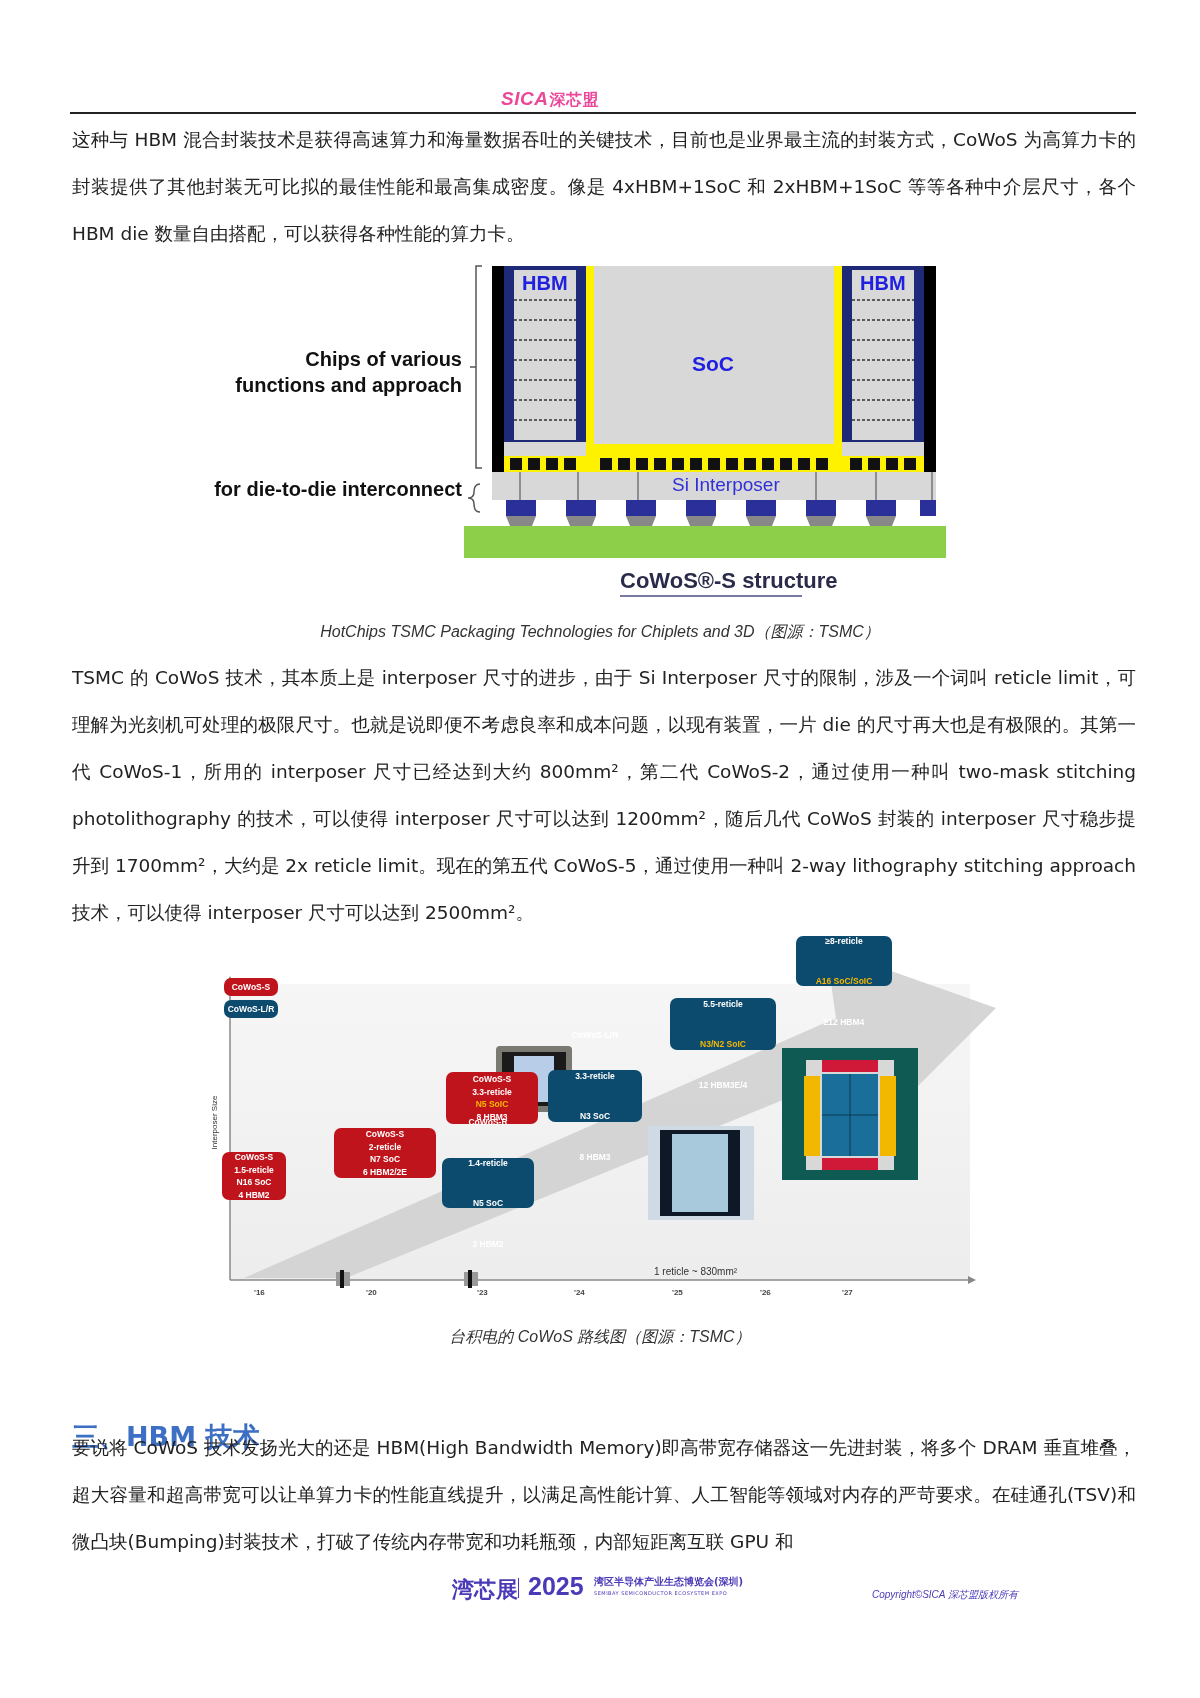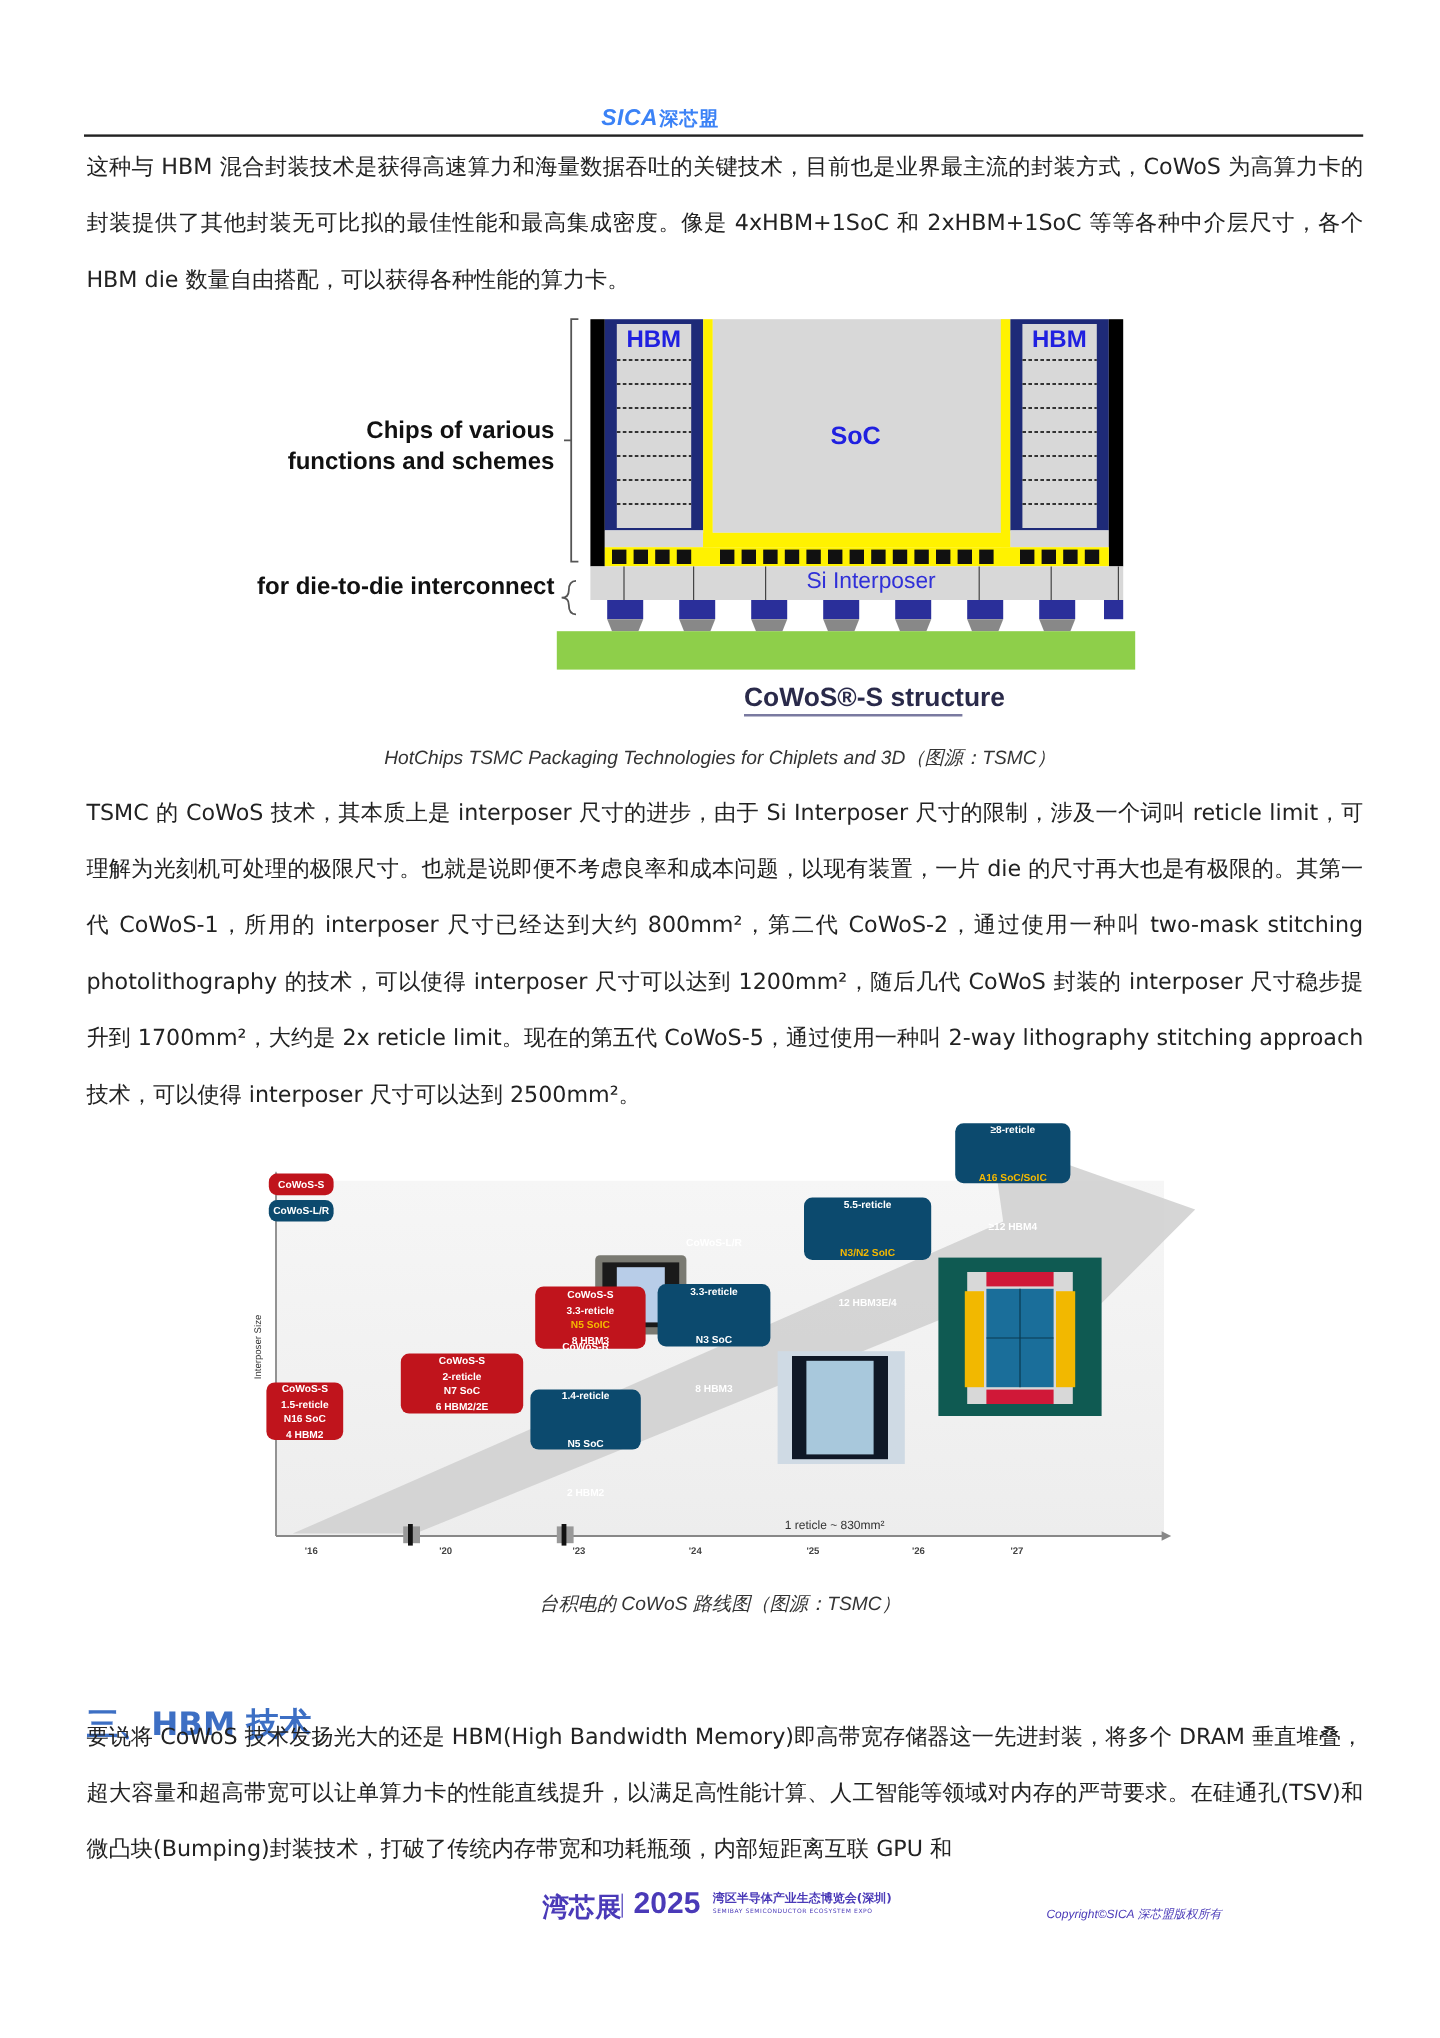--- a/index.html
+++ b/index.html
@@ -1,20 +1,20 @@
 <!DOCTYPE html>
 <html><head>
 <meta charset="utf-8">
 <style>
   html, body { margin: 0; padding: 0; background: #ffffff; }
   body { width: 1200px; height: 1698px; position: relative; overflow: hidden; font-family: "DejaVu Sans", "Liberation Sans", sans-serif; color: #222; }
   .abs { position: absolute; }
 
   
-  .header-logo { left: 0; width: 1100px; top: 88px; text-align: center; font-family: "Liberation Sans", sans-serif; font-style: italic; font-weight: bold; font-size: 19px; color: #3b82f6; letter-spacing: 0.5px; }
+  .header-logo { left: 0; width: 1100px; top: 88px; text-align: center; font-family: "Liberation Sans", sans-serif; font-style: italic; font-weight: bold; font-size: 19px; color: #ec4899; letter-spacing: 0.5px; }
   .header-logo .cn { font-style: normal; font-size: 16px; margin-left: 1px; }
   .header-rule { left: 70px; width: 1066px; top: 112px; height: 0; border-top: 2px solid #222; }
 
   .para { left: 72px; width: 1064px; font-size: 18.5px; line-height: 47px; color: #222; text-align: justify; }
   .para p { margin: 0; }
 
   
   .fig1 { left: 180px; top: 262px; width: 810px; height: 340px; }
   .fig1-label { font-family: "Liberation Sans", sans-serif; font-weight: bold; font-size: 20px; color: #111; text-align: right; line-height: 26px; }
   .caption { font-family: "Liberation Sans", sans-serif; font-style: italic; font-size: 16px; color: #333; text-align: center; width: 1200px; left: 0; }
@@ -45,21 +45,21 @@
 <div class="abs header-rule"></div>
 
 <div class="abs para" style="top:116px;">
   <p>这种与 HBM 混合封装技术是获得高速算力和海量数据吞吐的关键技术，目前也是业界最主流的封装方式，CoWoS 为高算力卡的封装提供了其他封装无可比拟的最佳性能和最高集成密度。像是 4xHBM+1SoC 和 2xHBM+1SoC 等等各种中介层尺寸，各个 HBM die 数量自由搭配，可以获得各种性能的算力卡。</p>
 </div>
 
 <div class="abs fig1">
 
   <div class="abs fig1-label" style="left:0; top:84px; width:282px;">
     <div>Chips of various</div>
-    <div>functions and schemes</div>
+    <div>functions and approach</div>
   </div>
   <div class="abs fig1-label" style="left:-40px; top:214px; width:322px;">
     <div>for die-to-die interconnect</div>
   </div>
 
   <svg class="abs" style="left:0; top:0;" width="810" height="340">
 
     <path d="M302 4 L296 4 L296 206 L302 206" fill="none" stroke="#555" stroke-width="1.5"></path>
     <line x1="290" y1="105" x2="296" y2="105" stroke="#555" stroke-width="1.5"></line>
     <path d="M300 222 Q294 222 294 230 Q294 236 288 236 Q294 236 294 242 Q294 250 300 250" fill="none" stroke="#555" stroke-width="1.5"></path>

